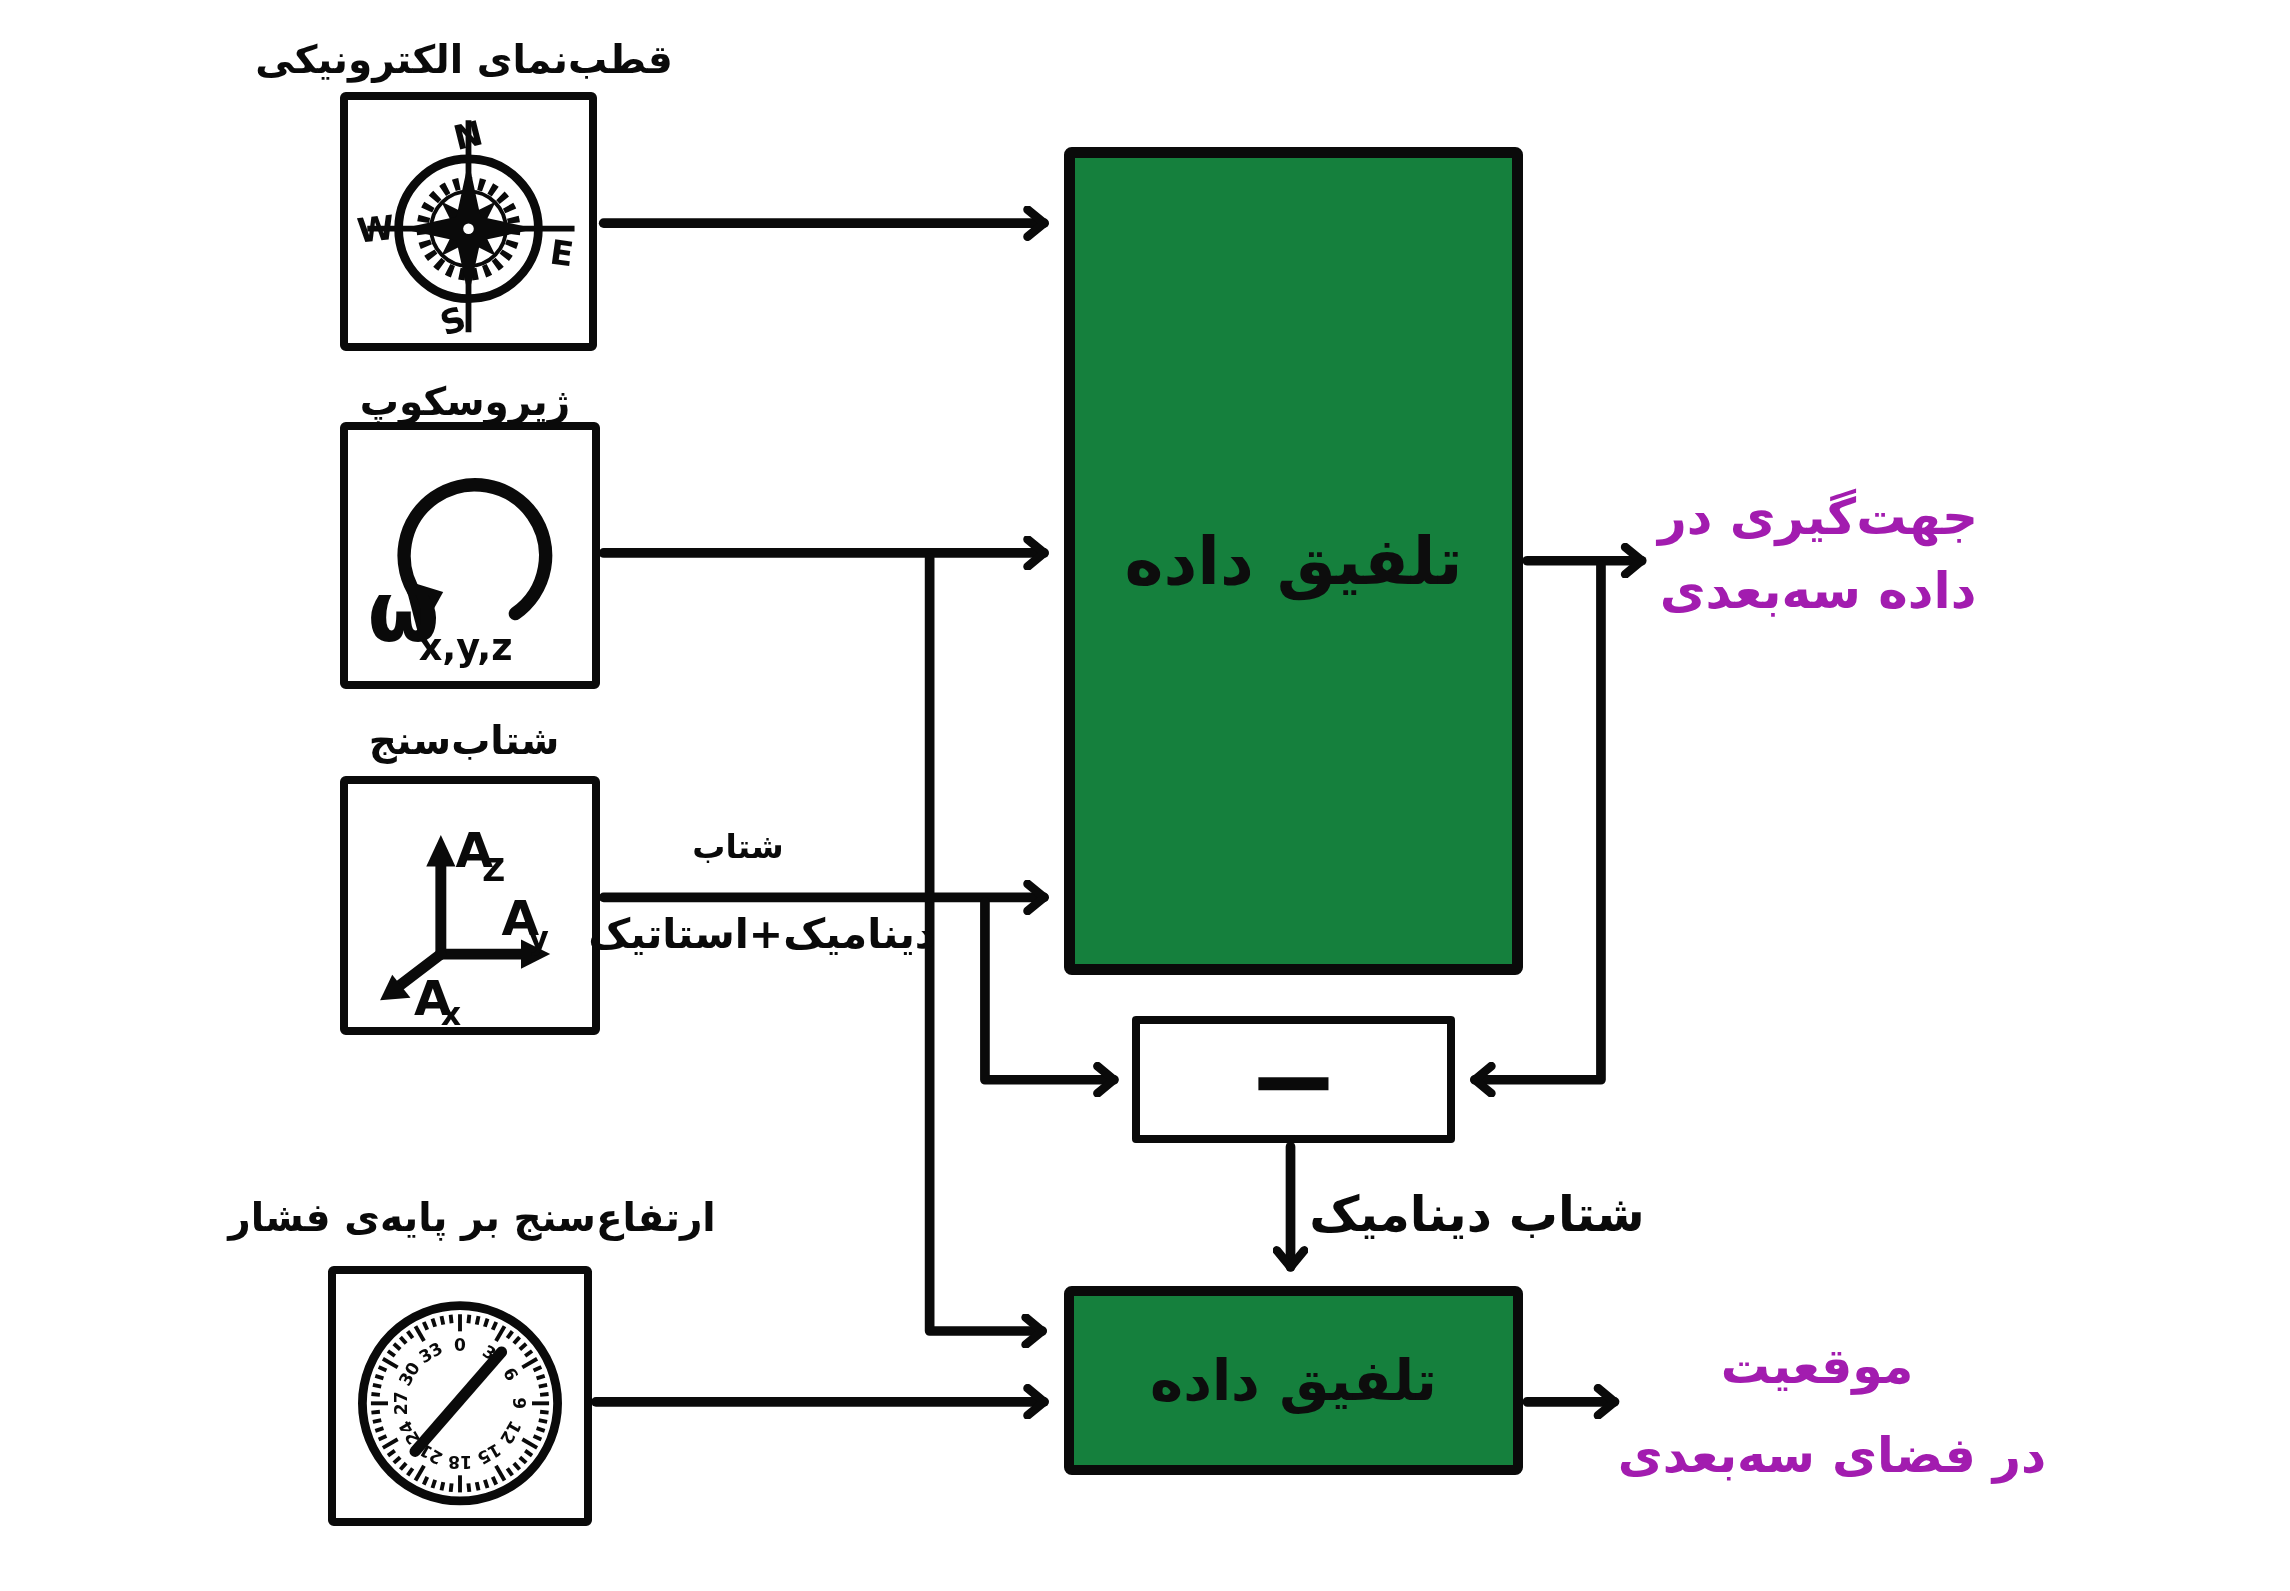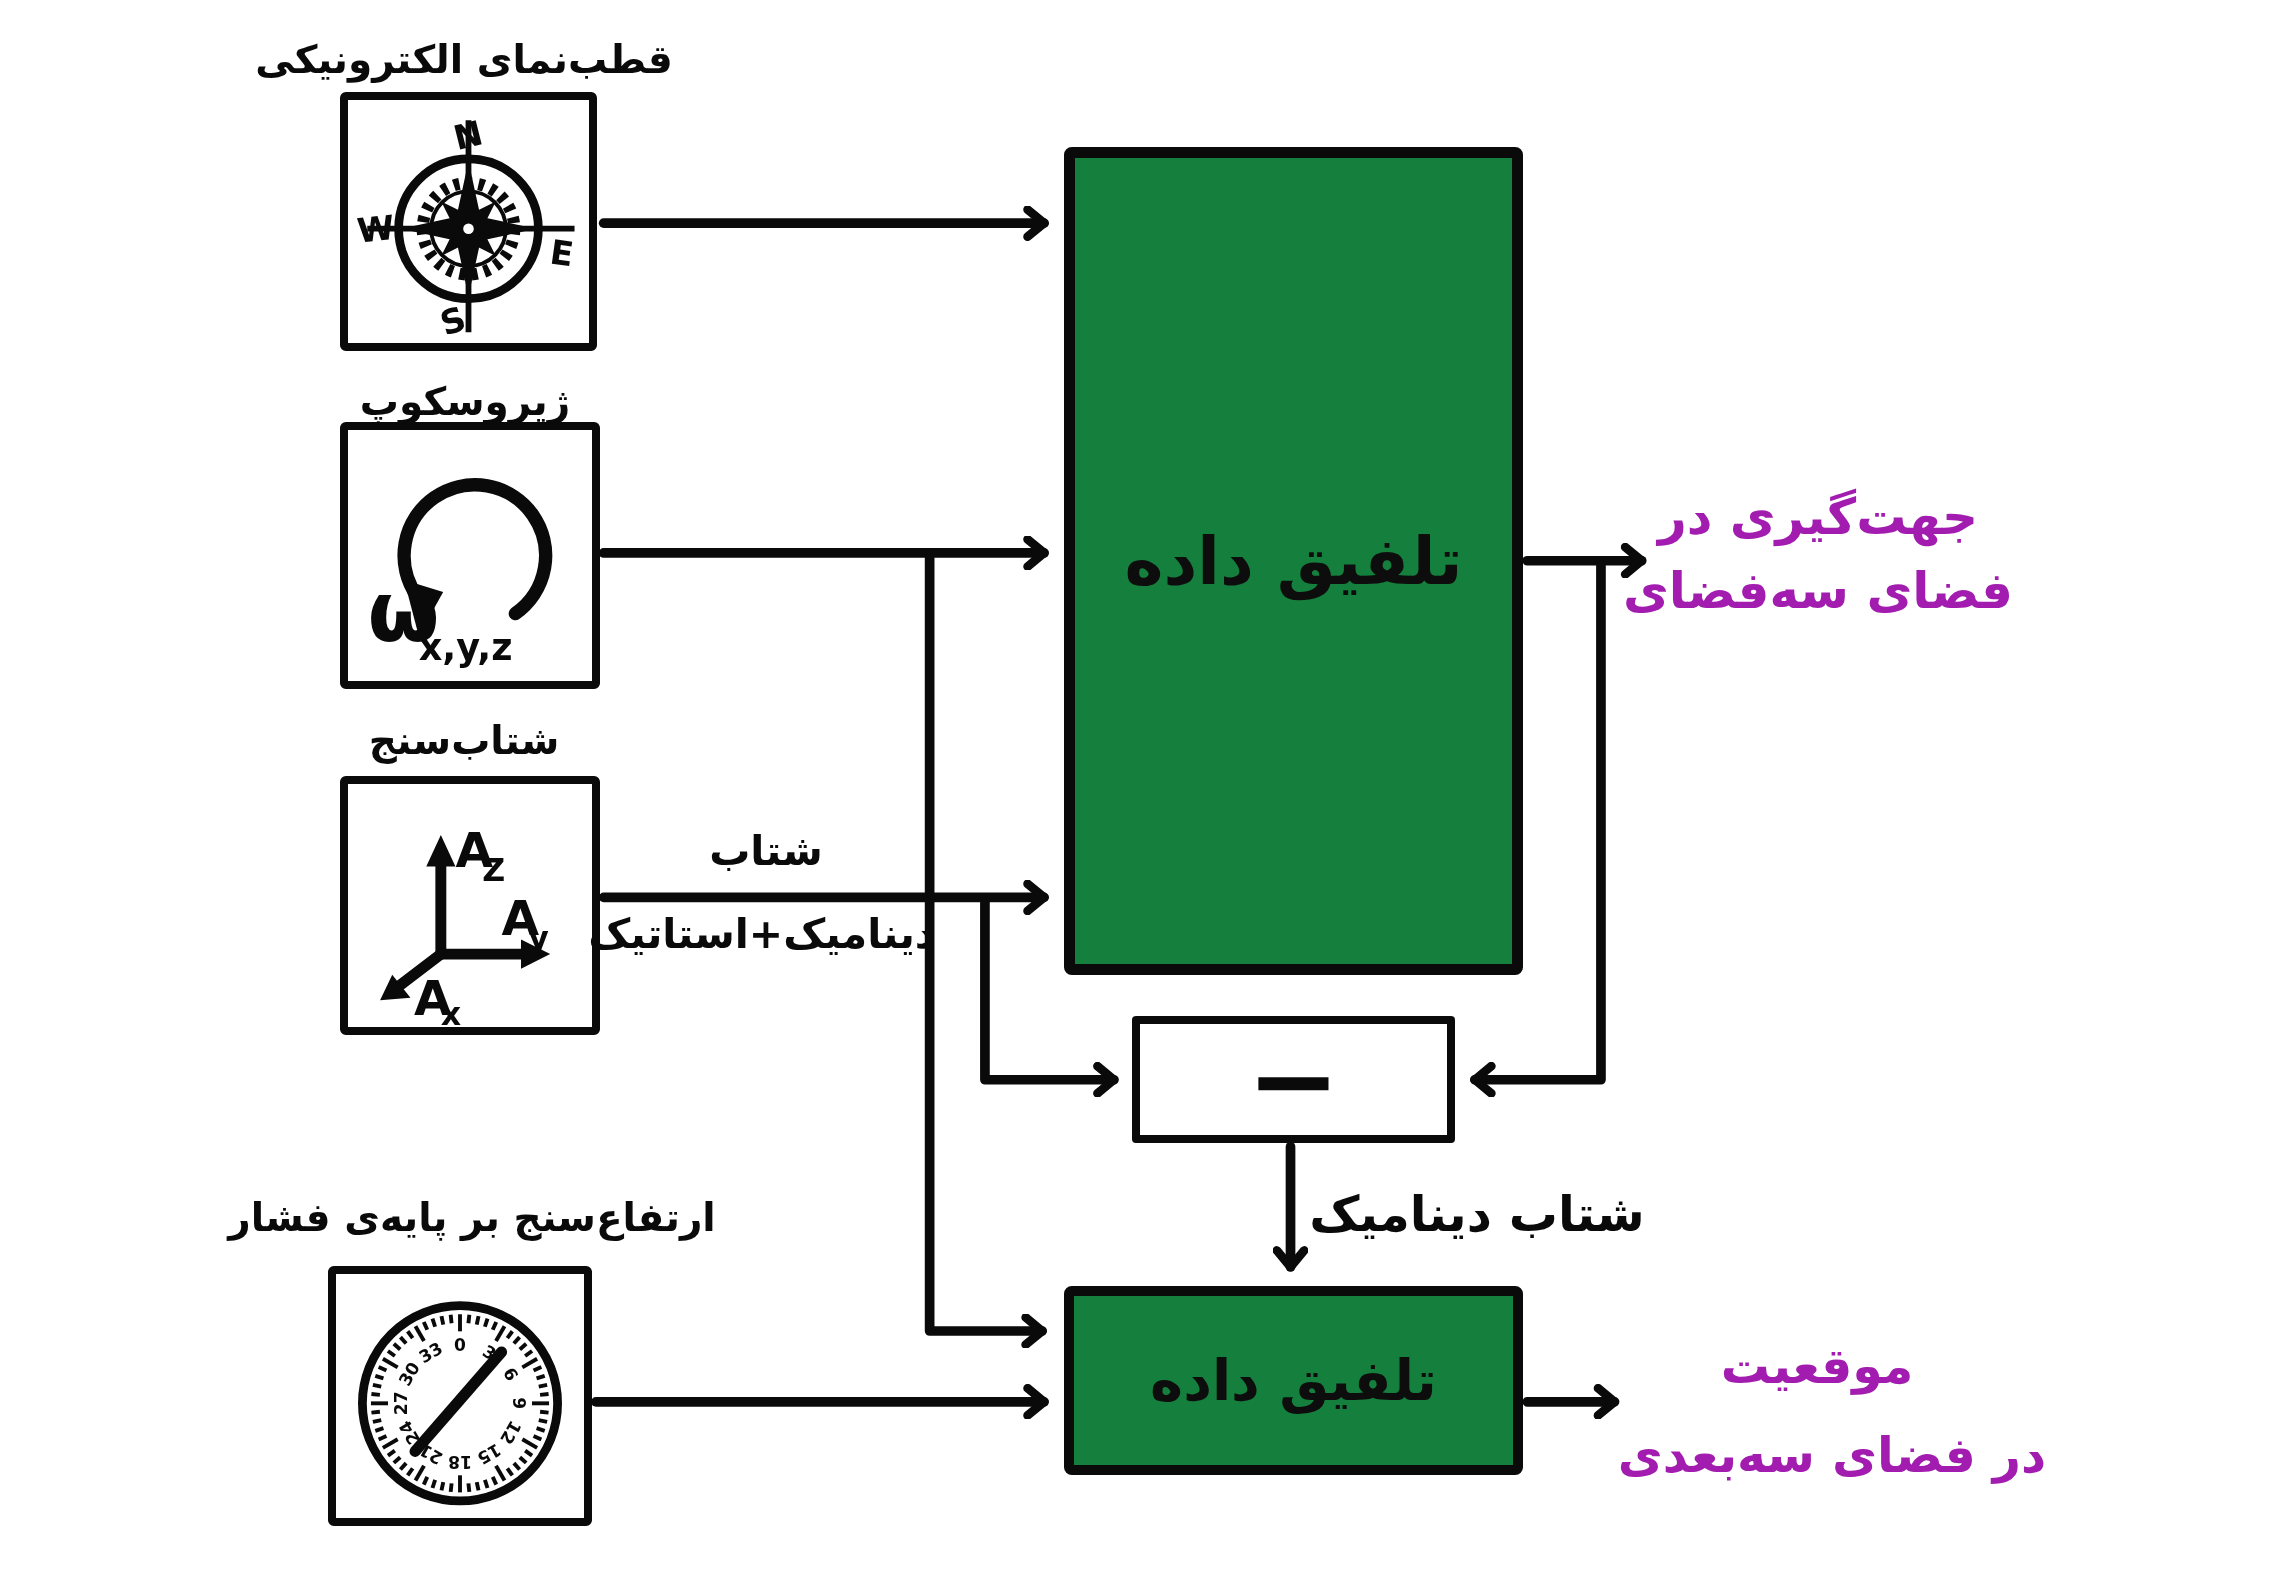--- a/index.html
+++ b/index.html
@@ -184,23 +184,23 @@
   </div>
 
   <div class="minusbox" style="left:1132px;top:1016px;width:323px;height:127px;">
     <div class="minus-glyph">−</div>
   </div>
 
   <div class="fusion" style="left:1064px;top:1286px;width:459px;height:189px;border-width:10.7px;">
     <div class="fusion-label" style="font-size:56px;" dir="rtl">تلفیق داده</div>
   </div>
 
-  <div class="edge-label" style="left:766px;top:827px;font-size:41px;" dir="rtl">شتاب</div>
+  <div class="edge-label" style="left:738px;top:827px;font-size:33px;" dir="rtl">شتاب</div>
   <div class="edge-label" style="left:1477px;top:1186px;font-size:49px;" dir="rtl">شتاب دینامیک</div>
   <div class="edge-label" style="left:762px;top:910px;font-size:41px;" dir="rtl">دینامیک+استاتیک</div>
 
   <div class="out-label" style="left:1818px;top:474px;font-size:50px;" dir="rtl">جهت‌گیری در</div>
-  <div class="out-label" style="left:1818px;top:548px;font-size:50px;" dir="rtl">فضای سه‌فضای</div>
+  <div class="out-label" style="left:1818px;top:548px;font-size:50px;" dir="rtl">داده سه‌بعدی</div>
   <div class="out-label" style="left:1817px;top:1324px;font-size:49px;" dir="rtl">موقعیت</div>
   <div class="out-label" style="left:1832px;top:1413px;font-size:49px;" dir="rtl">در فضای سه‌بعدی</div>
 
 </div>
 
 
 </body></html>

